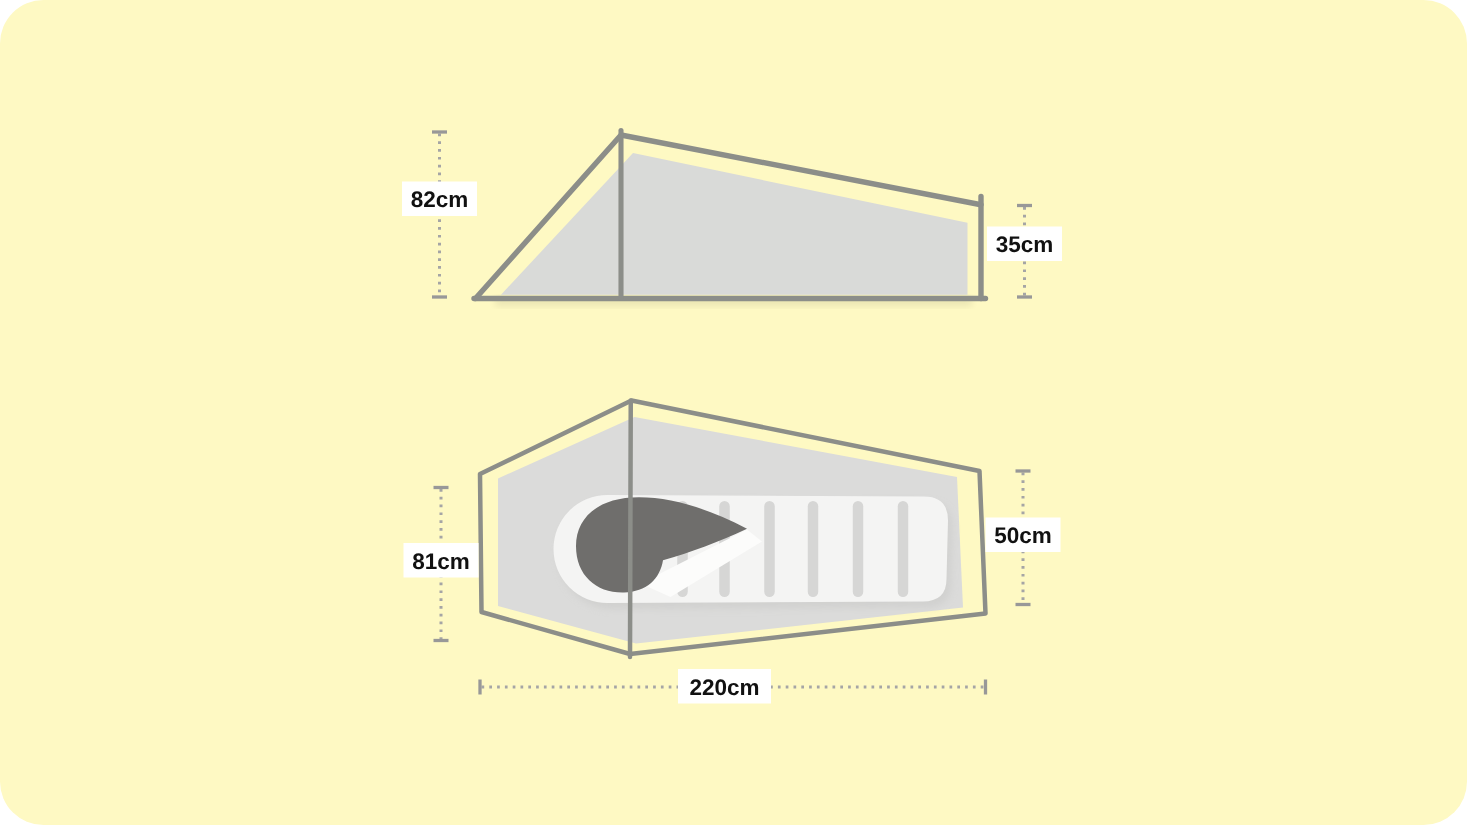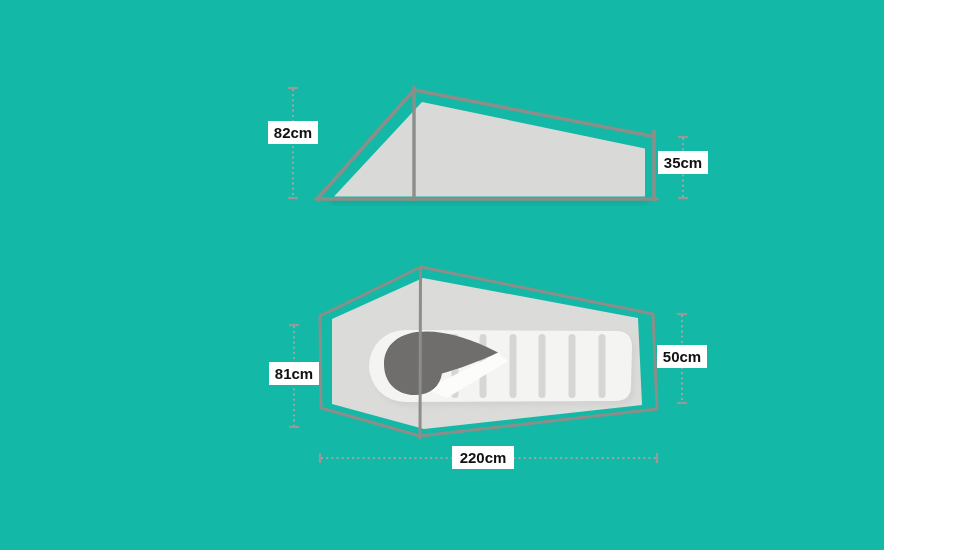--- a/index.html
+++ b/index.html
@@ -1,22 +1,23 @@
 <!DOCTYPE html>
 <html><head>
 <meta charset="utf-8">
 <style>
   html, body { margin: 0; padding: 0; background: #ffffff; }
   .stage {
     position: relative;
-    width: 884px;
+    width: 978px;
     height: 550px;
-    background: #14b8a6;
+    background: #fef9c3;
     overflow: hidden;
     font-family: "Liberation Sans", sans-serif;
+    border-radius: 29px;
   }
   svg { position: absolute; top: 0; left: 0; display: block; }
   .dim-label {
     font-family: "Liberation Sans", sans-serif;
     font-size: 15px;
     font-weight: bold;
     fill: #111111;
   }
   .dim-dots {
     fill: none;

